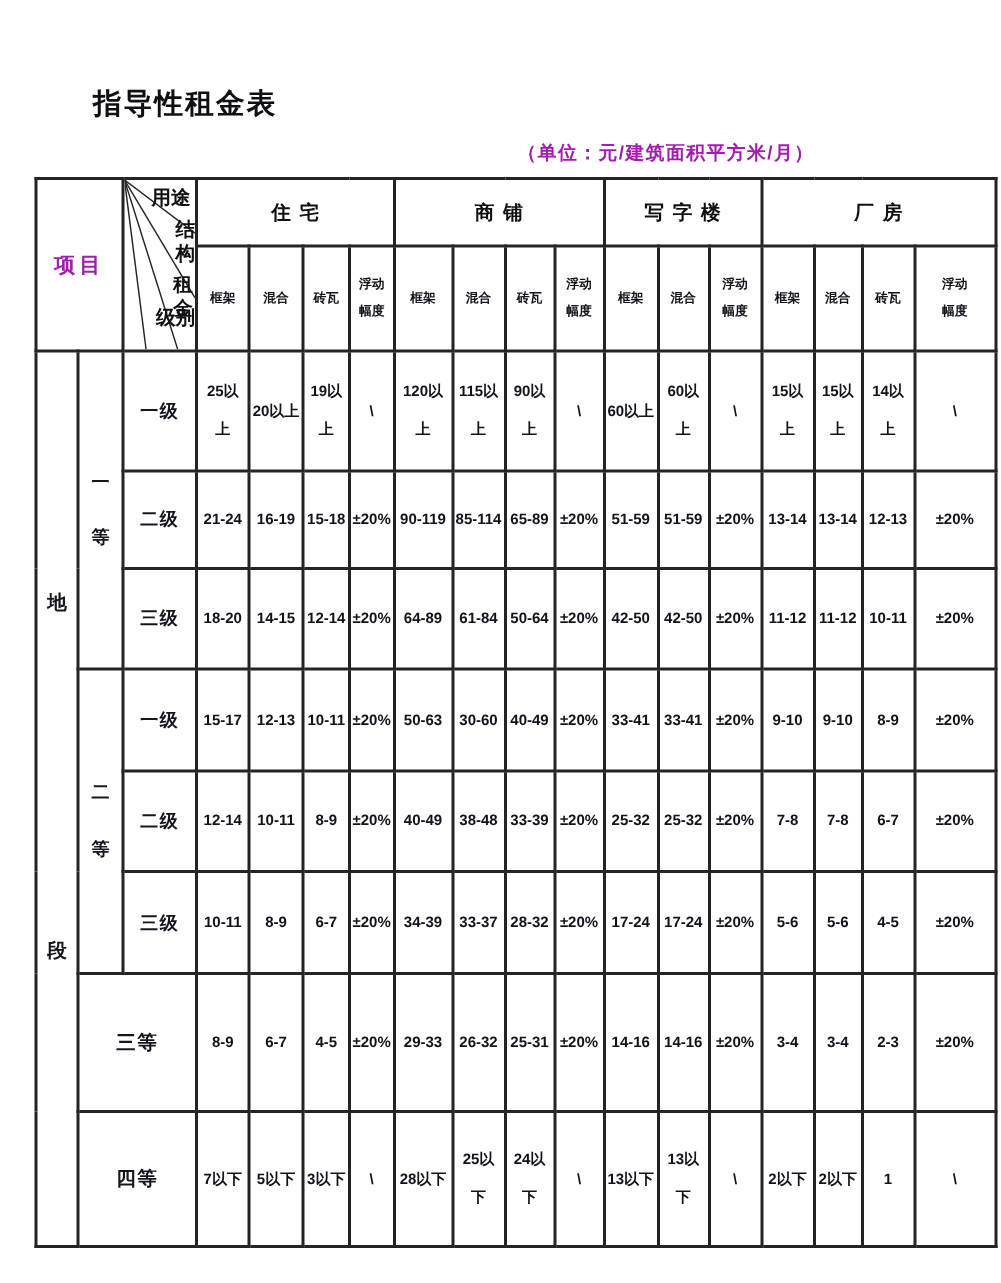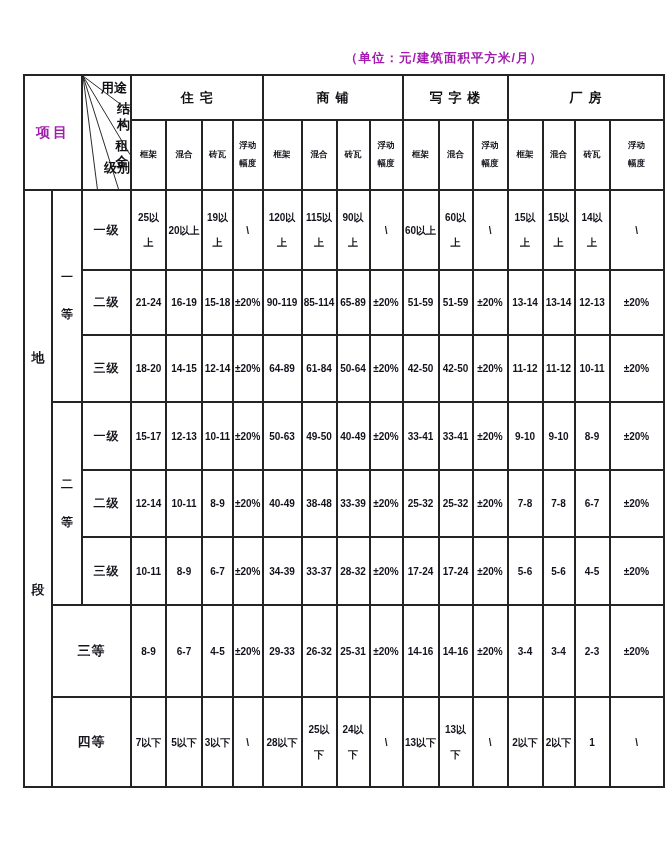--- a/index.html
+++ b/index.html
@@ -32,20 +32,21 @@
   td.tier-cell{font-size:12px;}
   td.tier-cell .vstack{line-height:3.1;}
   td.tier-wide{font-size:13px;letter-spacing:1px;}
   td.level-cell{font-size:12px;letter-spacing:1px;}
   td.v{font-size:10px;line-height:2.5;color:#12121c;}
 </style>
 </head>
 <body>
 
 <div class="doc-title">
+  <div class="line2">指导性租金表</div>
 </div>
 <div class="unit-note">（单位：元/建筑面积平方米/月）</div>
 
 <table>
   <colgroup>
     <col style="width:28px">
       <col style="width:30px">
       <col style="width:49px">
     <col style="width:35px">
       <col style="width:36px">
@@ -195,21 +196,21 @@
   <tr class="r3">
     <td rowspan="3" class="tier-cell">
           <div class="vstack">二等</div>
         </td>
     <td class="level-cell">一级</td>
     <td class="v">15-17</td>
     <td class="v">12-13</td>
     <td class="v">10-11</td>
     <td class="v">±20%</td>
     <td class="v">50-63</td>
-    <td class="v">49-50</td>
+    <td class="v">30-60</td>
     <td class="v">40-49</td>
     <td class="v">±20%</td>
     <td class="v">33-41</td>
     <td class="v">33-41</td>
     <td class="v">±20%</td>
     <td class="v">9-10</td>
     <td class="v">9-10</td>
     <td class="v">8-9</td>
     <td class="v">±20%</td>
   </tr>

